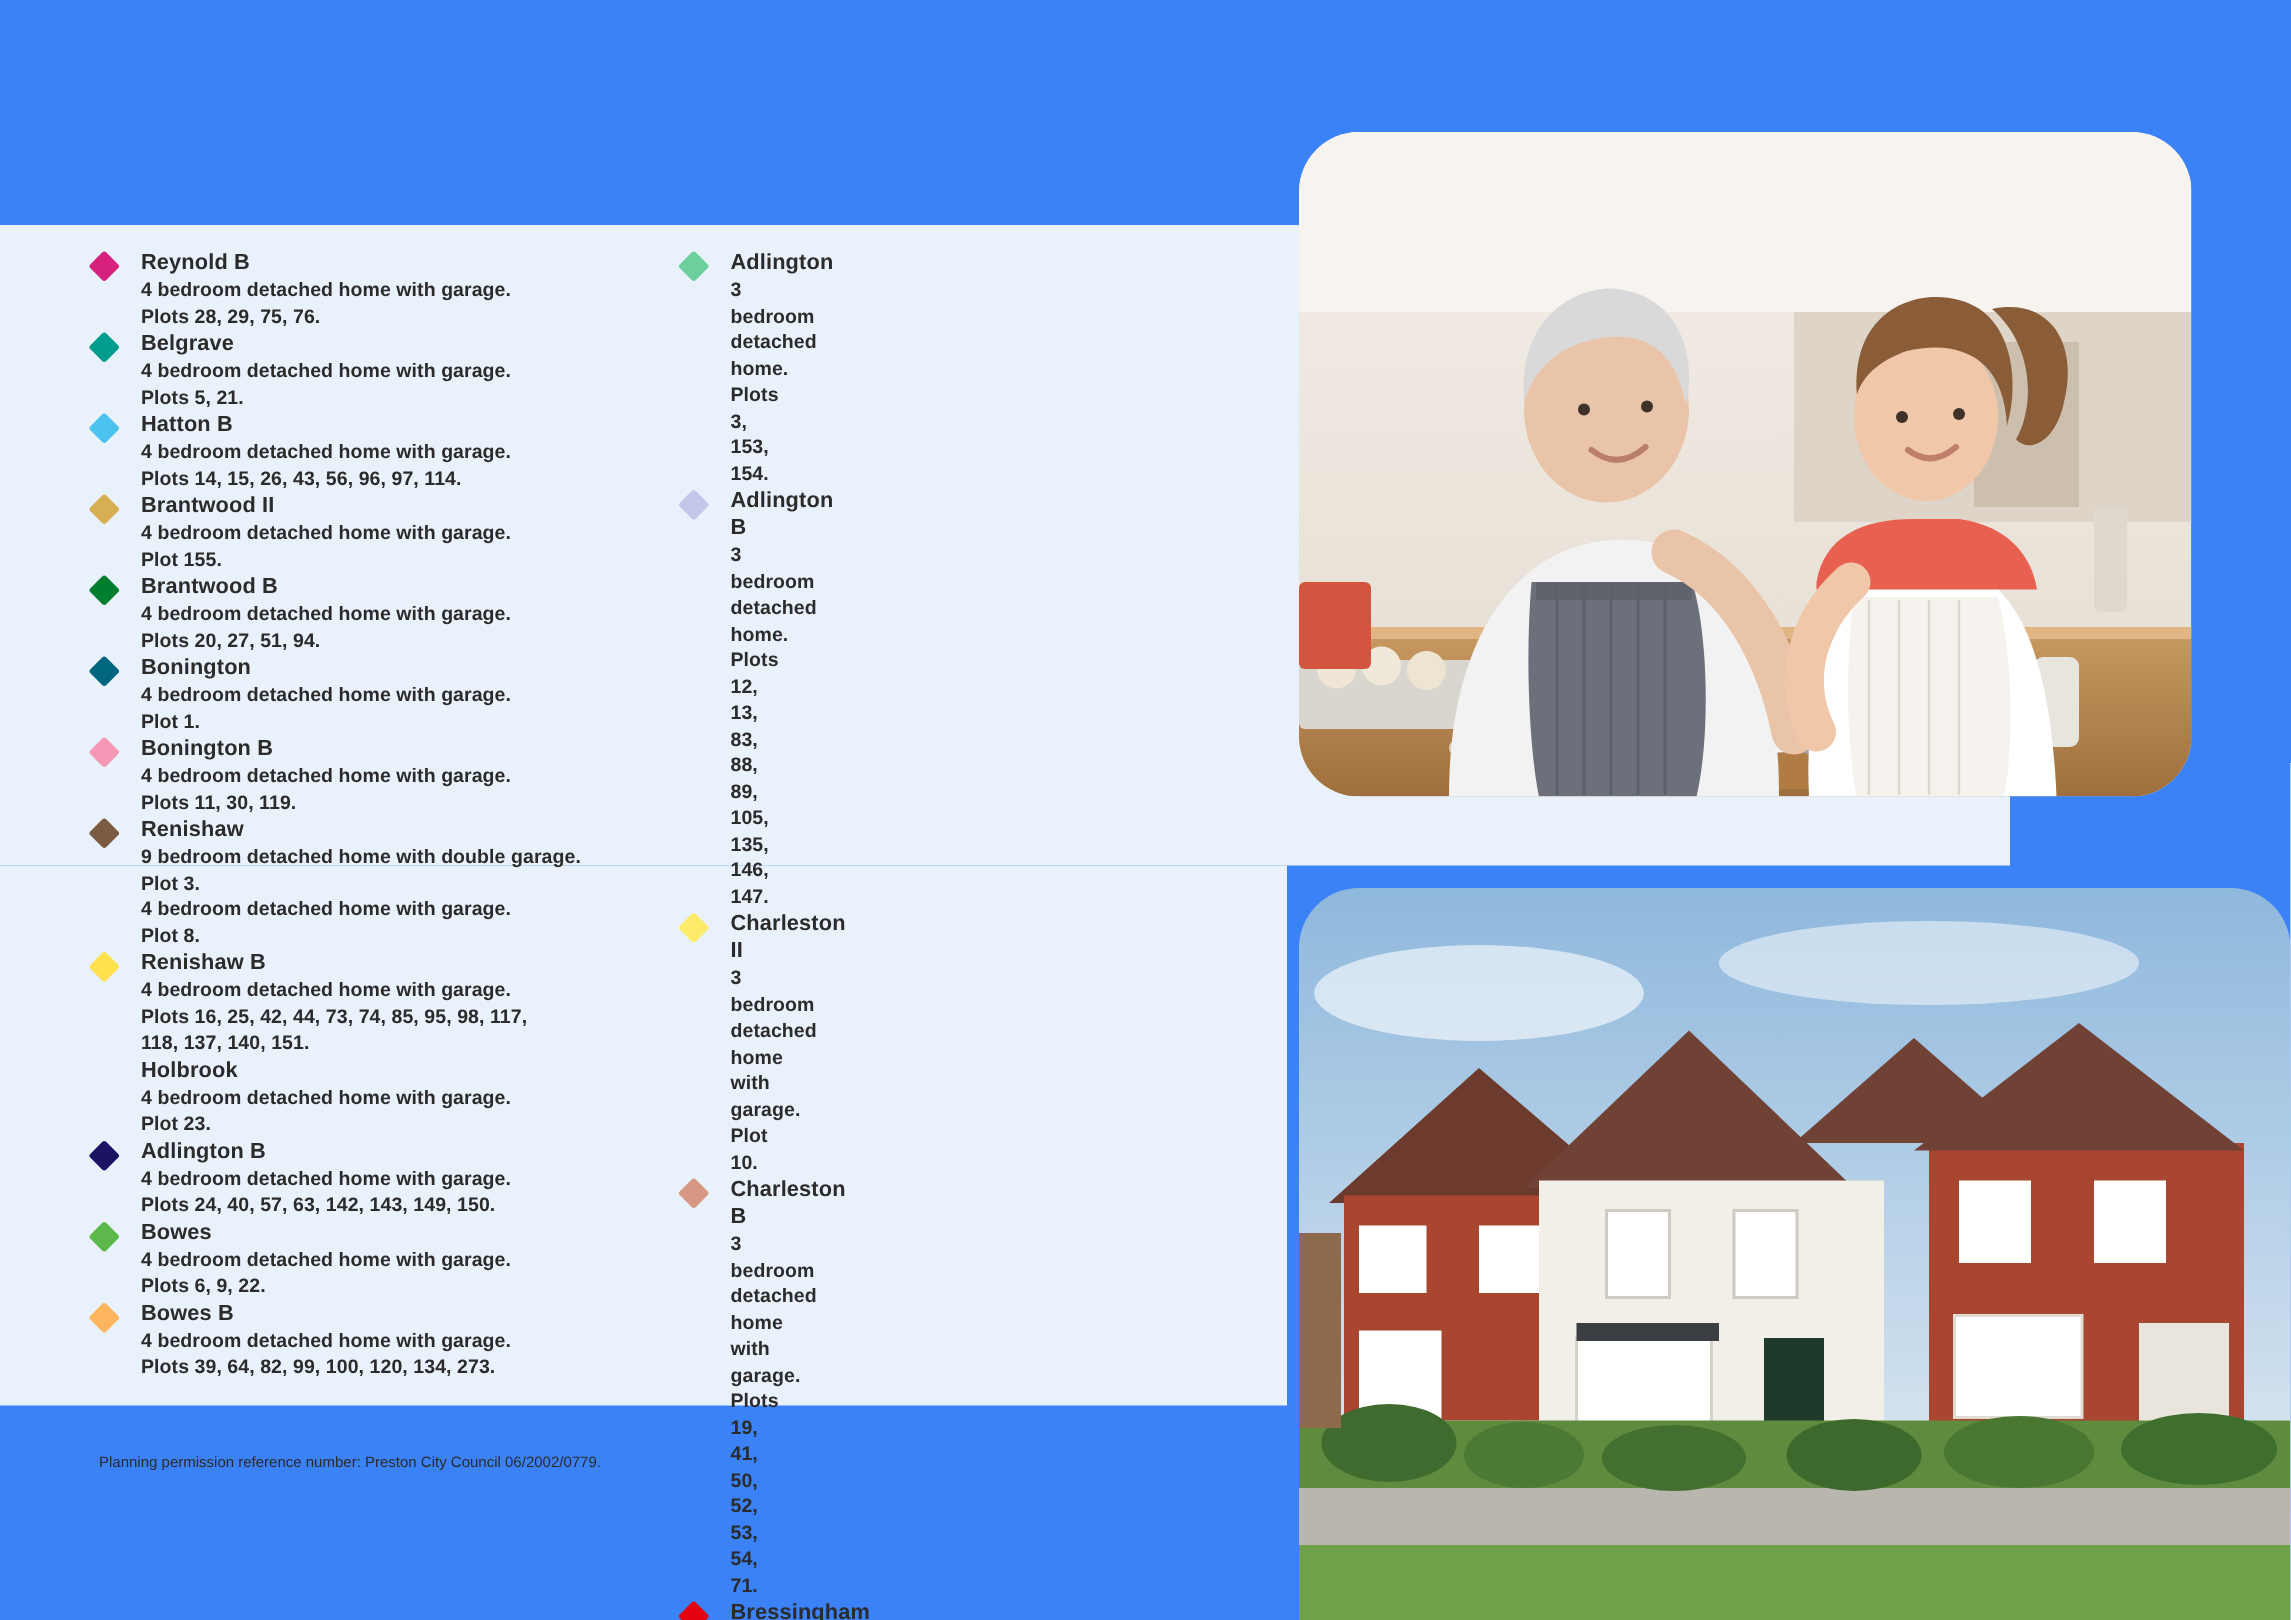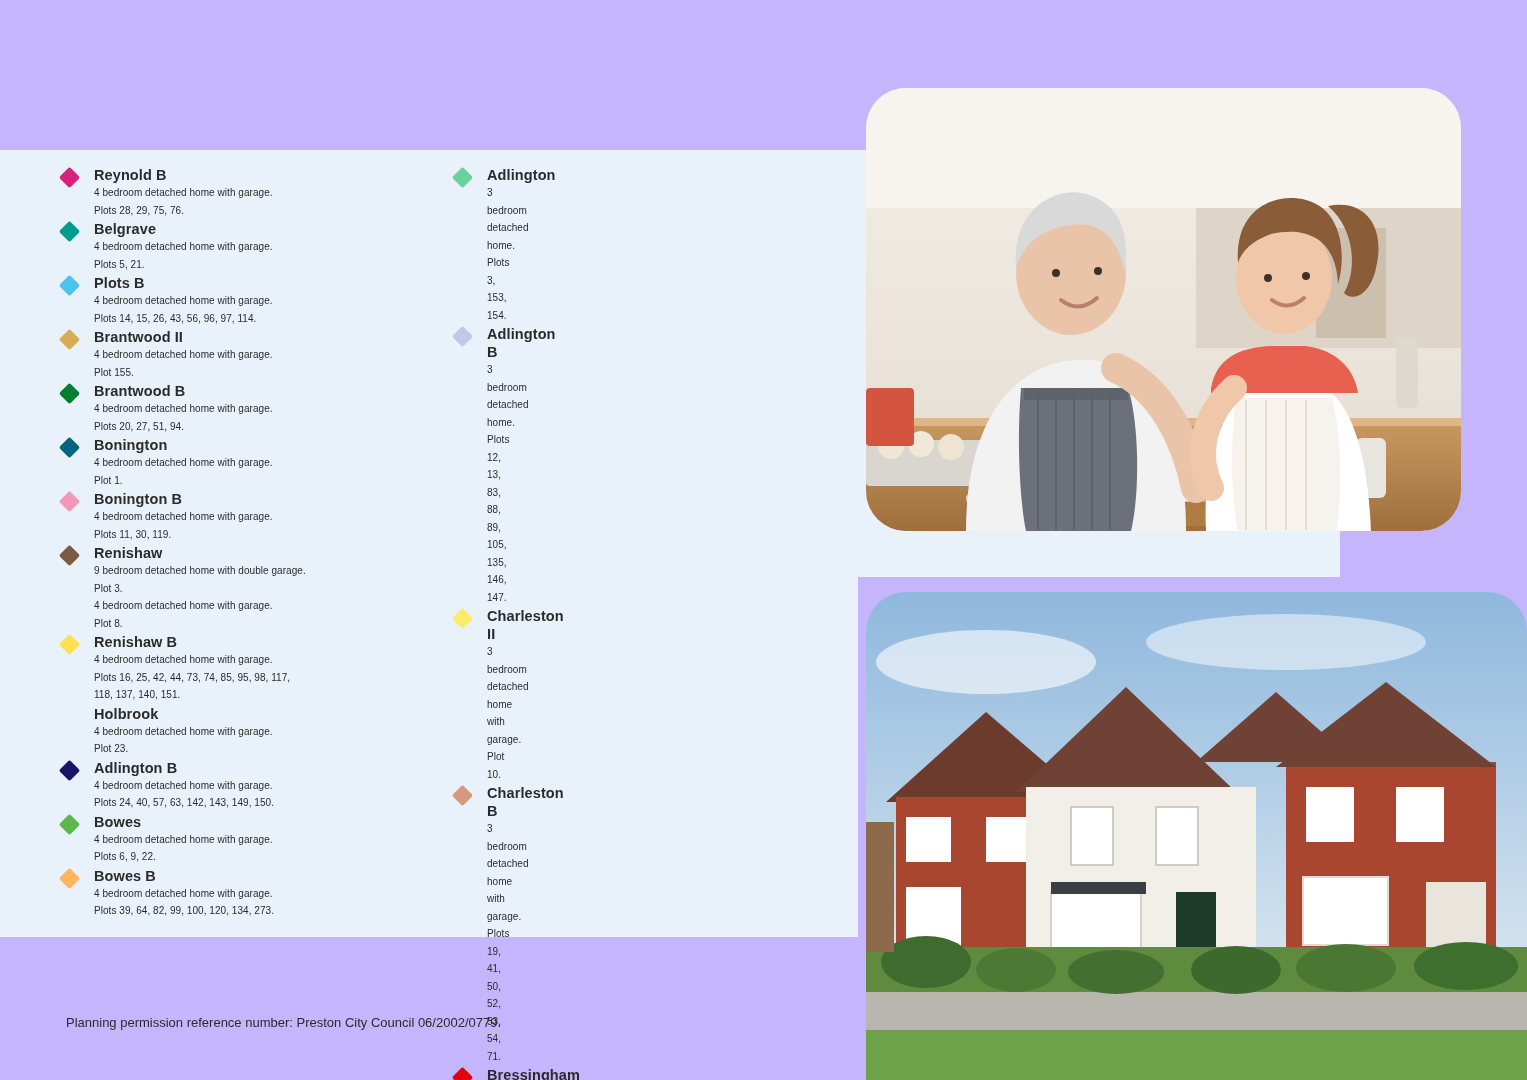--- a/index.html
+++ b/index.html
@@ -6,21 +6,21 @@
   html, body {
     margin: 0; padding: 0;
     width: 1527px; height: 1080px;
     background: #ffffff;
     font-family: "Liberation Sans", sans-serif;
     overflow: hidden;
   }
   #page {
     position: relative;
     width: 1527px; height: 1080px;
-    background: #c4b5fd;
+    background: #3b82f6;
   }
 
   
   .panel {
     position: absolute;
     left: 0; top: 150px;
     width: 1340px; height: 427px;
     background: #e9f1fa;
   }
   .panel2 {
@@ -60,40 +60,40 @@
     border-radius: 2px;
   }
   .name {
     font-size: 14.5px;
     font-weight: bold;
     color: #2b2b2b;
     line-height: 18px;
     letter-spacing: 0.1px;
   }
   .line {
-    font-size: 10px;
+    font-size: 13px;
     color: #2b2b2b;
     line-height: 17.5px;
     letter-spacing: 0.05px;
+    font-weight: bold;
   }
   .note {
     font-size: 14px;
     color: #2b2b2b;
     line-height: 17px;
     margin-top: 5px;
     padding-left: 0px;
   }
 
   
   .footer {
     position: absolute;
     left: 66px; top: 970px;
-    font-size: 13px;
+    font-size: 10px;
     color: #2b2b2b;
-    margin-top: 45px;
   }
 
   
   .photo-top {
     position: absolute;
     left: 866px; top: 88px;
     width: 595px; height: 443px;
     border-radius: 40px;
     overflow: hidden;
   }
@@ -124,21 +124,21 @@
           <div class="line">Plots 28, 29, 75, 76.</div>
         </div>
         <div class="entry">
           <span class="diamond" style="background: rgb(0, 156, 142);"></span>
           <div class="name">Belgrave</div>
           <div class="line">4 bedroom detached home with garage.</div>
           <div class="line">Plots 5, 21.</div>
         </div>
         <div class="entry">
           <span class="diamond" style="background: rgb(76, 195, 239);"></span>
-          <div class="name">Plots B</div>
+          <div class="name">Hatton B</div>
           <div class="line">4 bedroom detached home with garage.</div>
           <div class="line">Plots 14, 15, 26, 43, 56, 96, 97, 114.</div>
         </div>
         <div class="entry">
           <span class="diamond" style="background: rgb(216, 174, 85);"></span>
           <div class="name">Brantwood II</div>
           <div class="line">4 bedroom detached home with garage.</div>
           <div class="line">Plot 155.</div>
         </div>
         <div class="entry">

